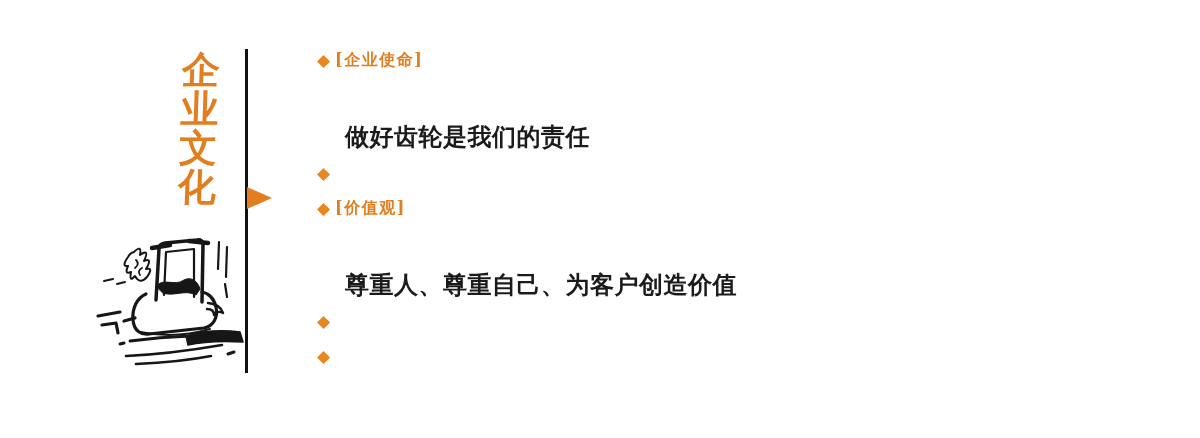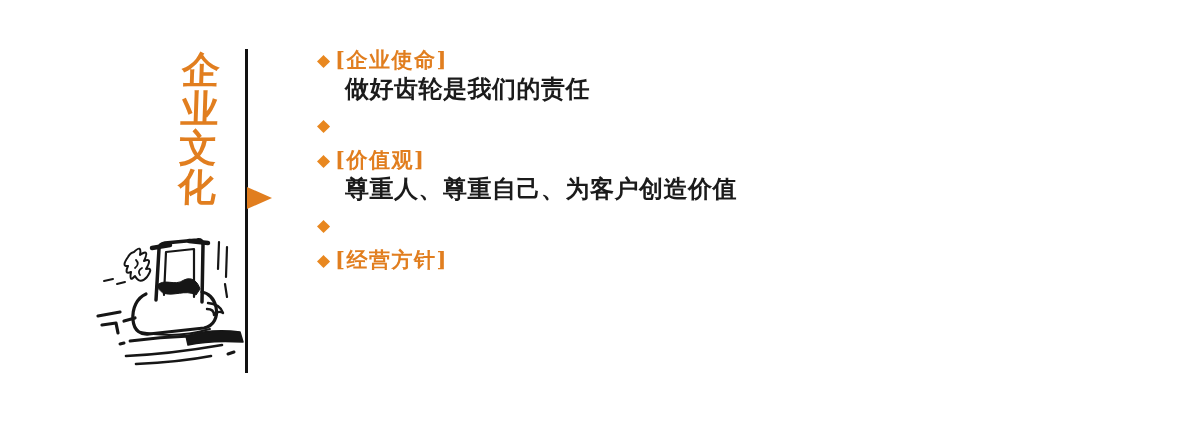--- a/index.html
+++ b/index.html
@@ -78,33 +78,34 @@
   .diamond {
     font-size: 17px;
     line-height: 1;
     margin-right: 5px;
     color: #E8871F;
     font-family: "DejaVu Sans", sans-serif;
   }
   .item-title {
     font-family: "DejaVu Serif", serif;
     font-weight: bold;
-    font-size: 21px;
+    font-size: 16px;
     letter-spacing: 1.5px;
   }
   .item-body {
     margin-left: 28px;
     height: 30px;
     line-height: 30px;
     color: #1B1B1B;
     font-family: "DejaVu Serif", serif;
     font-weight: 600;
     font-size: 24px;
     letter-spacing: 0.5px;
     white-space: nowrap;
+    margin-top: 48px;
   }
 </style>
 </head>
 <body>
 
 <div class="page">
 
   <div class="vertical-title">
     <span>企</span>
     <span>业</span>
@@ -171,18 +172,17 @@
 
     <div class="culture-item">
       <div class="item-header">
         <span class="diamond">◆</span>
       </div>
     </div>
 
     <div class="culture-item">
       <div class="item-header">
         <span class="diamond">◆</span>
-        <span class="item-title">[经营方针]</span>
       </div>
     </div>
 
   </div>
 </div>
 
 </body></html>

